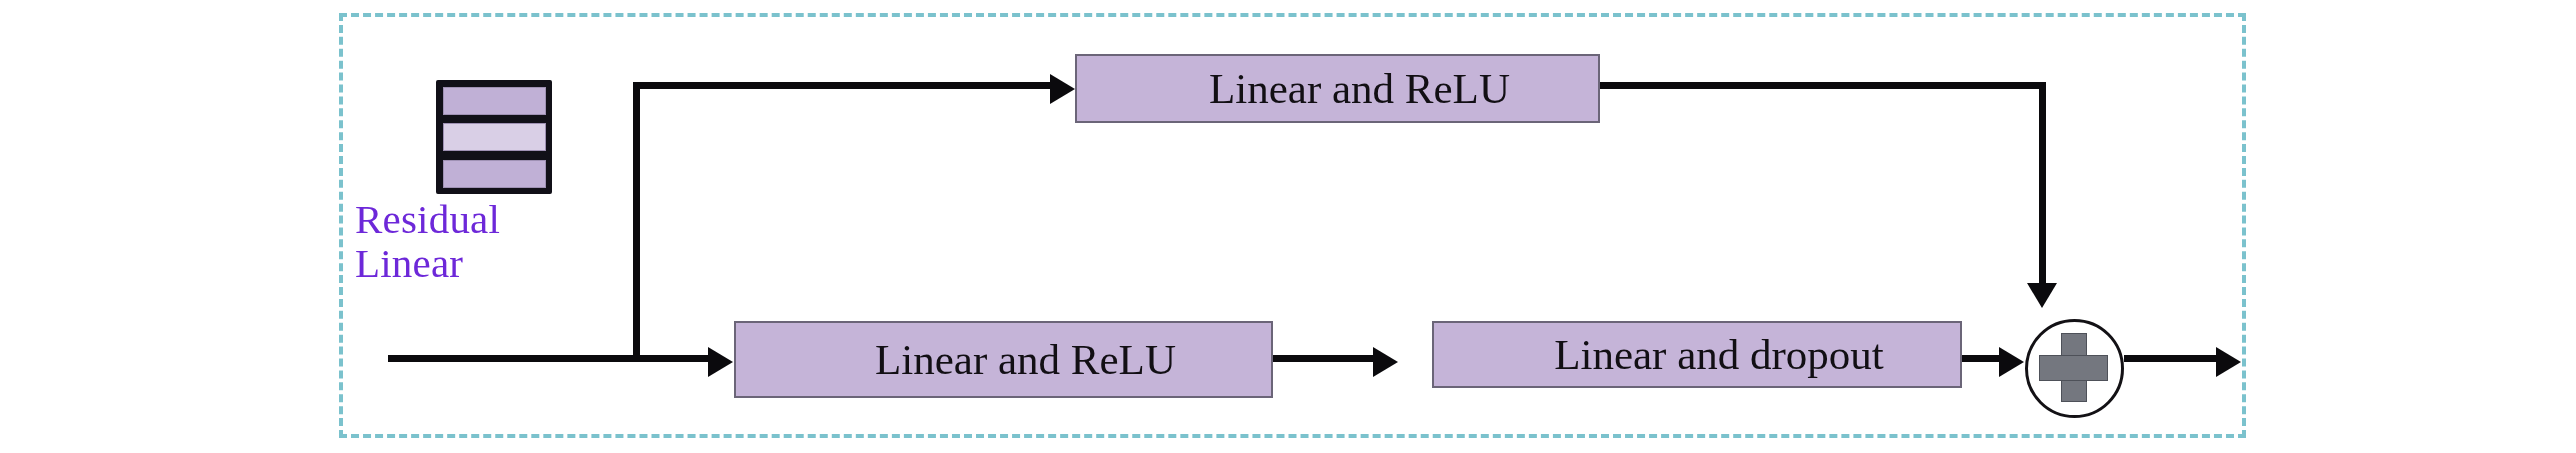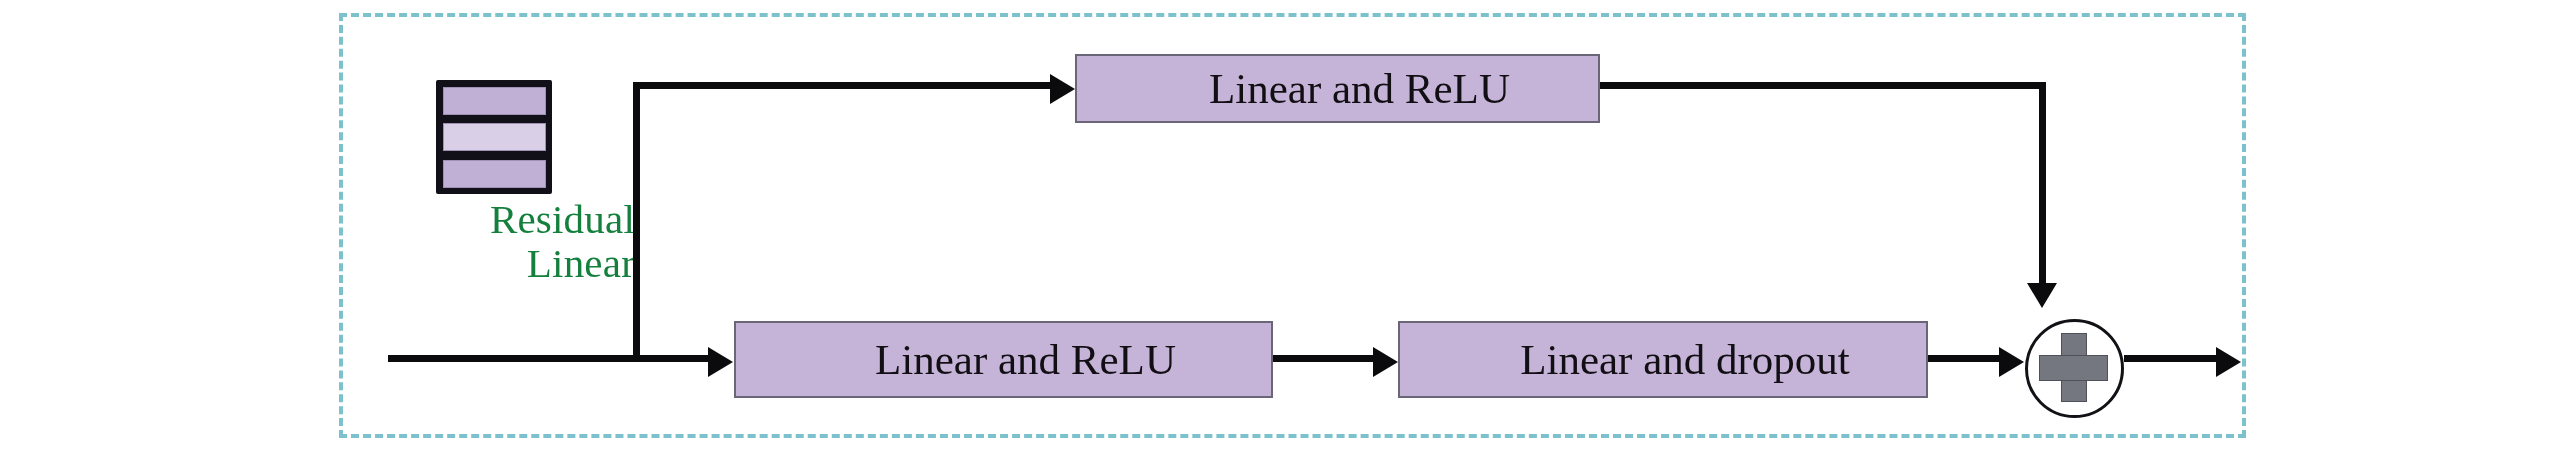--- a/index.html
+++ b/index.html
@@ -54,24 +54,24 @@
     border: 0.9px solid #9f91b4;
   }
   .residual-icon .stripe.dark  { background: #c0b0d6; }
   .residual-icon .stripe.light { background: #d9cfe6; }
 
   .residual-label {
     position: absolute;
     left: 355px;
     top: 198px;
     width: 280px;
-    text-align: right;
+    text-align: left;
     font-size: 41px;
     line-height: 1.07;
-    color: #15803d;
+    color: #6d28d9;
     letter-spacing: 0.2px;
   }
   .residual-label .ln { display: block; }
 
   
   .proc-box {
     position: absolute;
     box-sizing: border-box;
     background: #c5b4d8;
     border: 2.8px solid #6b6578;
@@ -79,21 +79,21 @@
     align-items: center;
     justify-content: center;
     color: #120f14;
     font-size: 43px;
     line-height: 1;
     white-space: nowrap;
     padding-left: 44px;
   }
   #box-top-relu    { left: 1075px; top: 54px;  width: 525px; height: 69px; }
   #box-bottom-relu { left: 734px;  top: 321px; width: 539px; height: 77px; }
-  #box-dropout     { left: 1398px; top: 321px; width: 530px; height: 77px; }
+  #box-dropout     { left: 1432px; top: 321px; width: 530px; height: 67px; }
 
   
   .ln-h, .ln-v {
     position: absolute;
     background: #0b0a0d;
   }
   .ln-h { height: 6.5px; }
   .ln-v { width: 6.5px; }
 
   

